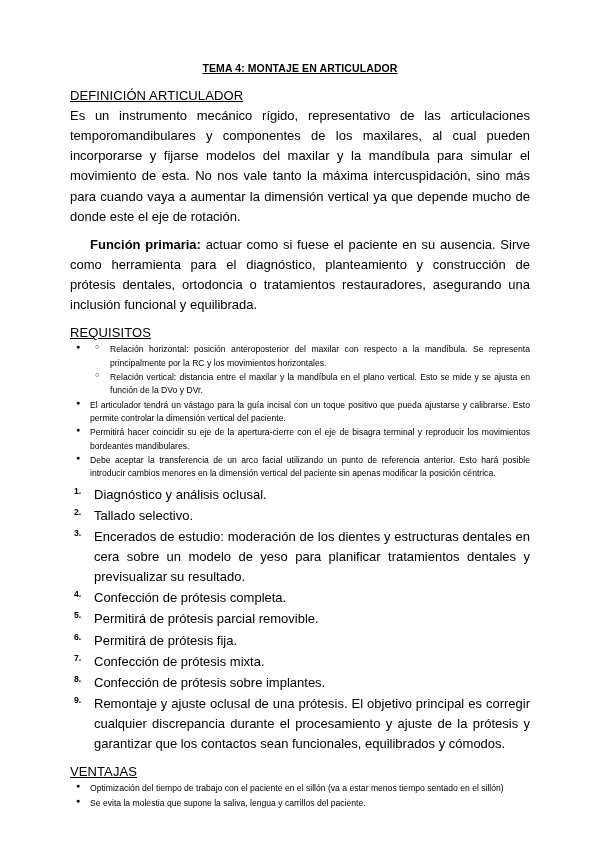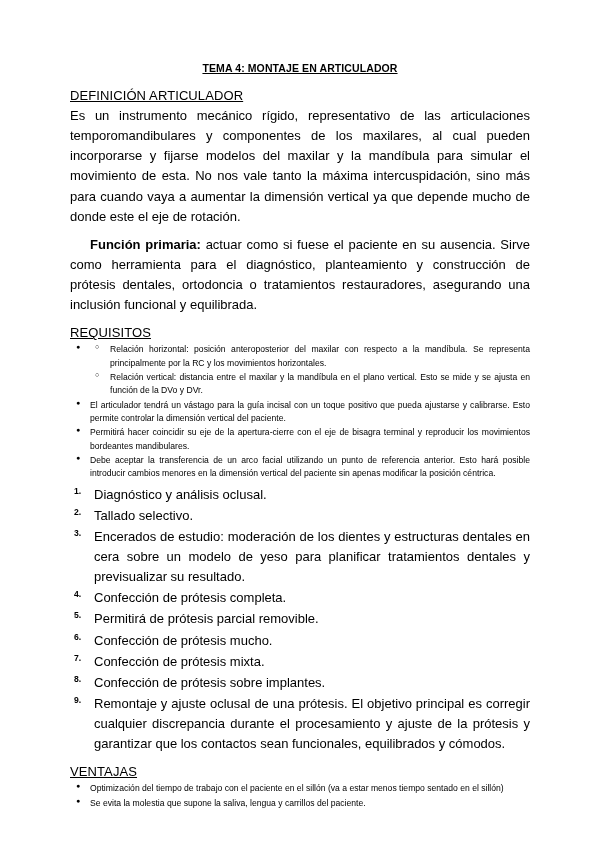--- a/index.html
+++ b/index.html
@@ -132,21 +132,21 @@
     <li>Permitirá hacer coincidir su eje de la apertura-cierre con el eje de bisagra terminal y reproducir los movimientos bordeantes mandibulares.</li>
     <li>Debe aceptar la transferencia de un arco facial utilizando un punto de referencia anterior. Esto hará posible introducir cambios menores en la dimensión vertical del paciente sin apenas modificar la posición céntrica.</li>
   </ul>
 
   <ol class="numbered">
     <li>Diagnóstico y análisis oclusal.</li>
     <li>Tallado selectivo.</li>
     <li>Encerados de estudio: moderación de los dientes y estructuras dentales en cera sobre un modelo de yeso para planificar tratamientos dentales y previsualizar su resultado.</li>
     <li>Confección de prótesis completa.</li>
     <li>Permitirá de prótesis parcial removible.</li>
-    <li>Confección de prótesis mucho.</li>
+    <li>Permitirá de prótesis fija.</li>
     <li>Confección de prótesis mixta.</li>
     <li>Confección de prótesis sobre implantes.</li>
     <li>Remontaje y ajuste oclusal de una prótesis. El objetivo principal es corregir cualquier discrepancia durante el procesamiento y ajuste de la prótesis y garantizar que los contactos sean funcionales, equilibrados y cómodos.</li>
   </ol>
 
   <div class="section-head">VENTAJAS</div>
   <ul class="bullets">
     <li>Optimización del tiempo de trabajo con el paciente en el sillón (va a estar menos tiempo sentado en el sillón)</li>
     <li>Se evita la molestia que supone la saliva, lengua y carrillos del paciente.</li>
   </ul>

